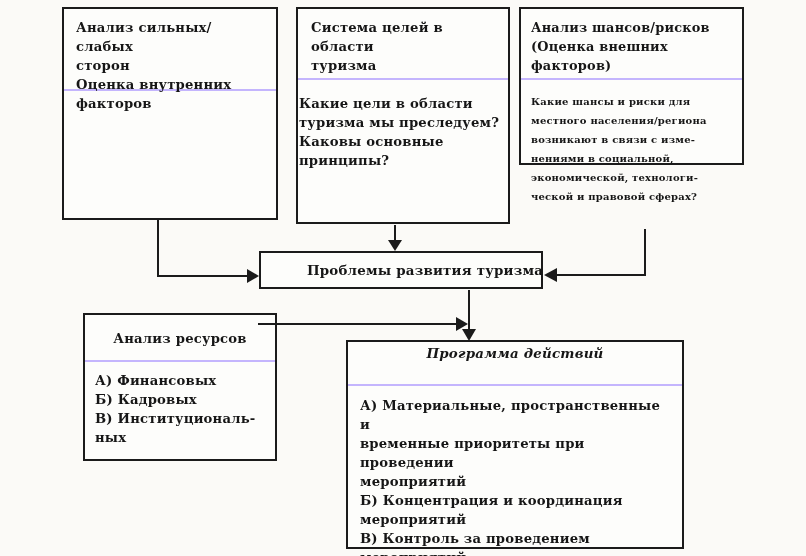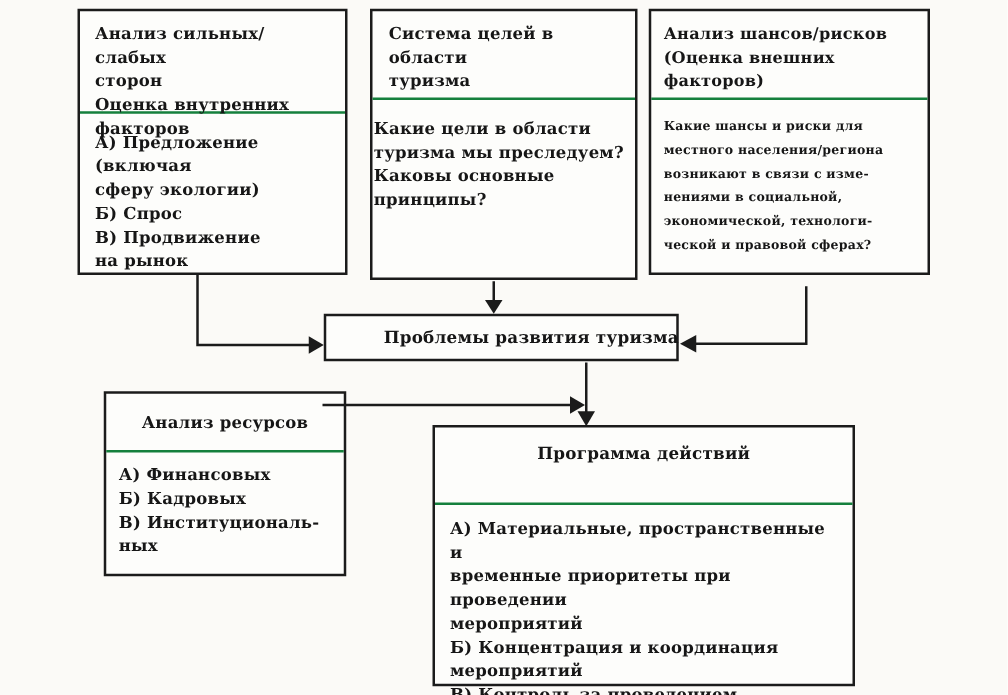--- a/index.html
+++ b/index.html
@@ -18,21 +18,21 @@
     overflow: hidden;
   }
   .box {
     position: absolute;
     background: #fdfdfb;
     border: 2px solid #1b1b1b;
     box-sizing: border-box;
   }
   .hdr {
     box-sizing: border-box;
-    border-bottom: 2px solid #15803d;
+    border-bottom: 2px solid #c4b5fd;
     white-space: pre-line;
     font-size: 13.2px;
     line-height: 19px;
     letter-spacing: 0.2px;
   }
   .bdy {
     box-sizing: border-box;
     white-space: pre-line;
     font-size: 13.2px;
     line-height: 19px;
@@ -42,62 +42,57 @@
 
   
   .box-swot      { left: 62px;  top: 7px;   width: 216px; height: 213px; }
   .box-swot .hdr { height: 82px; padding: 9px 8px 0 12px; }
   .box-swot .bdy { padding: 14px 8px 0 12px; }
 
   .box-goals      { left: 296px; top: 7px;  width: 214px; height: 217px; }
   .box-goals .hdr { height: 71px; padding: 9px 16px 0 13px; }
   .box-goals .bdy { padding: 14px 8px 0 1px; }
 
-  .box-risks      { left: 519px; top: 7px;  width: 225px; height: 213px; }
+  .box-risks      { left: 519px; top: 7px;  width: 225px; height: 158px; }
   .box-risks .hdr { height: 71px; padding: 9px 4px 0 10px; font-size: 12.9px; }
   .box-risks .bdy { padding: 12px 4px 0 10px; font-size: 10px; }
 
   .box-problems {
     left: 259px; top: 251px; width: 284px; height: 38px;
     display: flex; align-items: center; justify-content: center; padding-left: 48px;
   }
   .box-problems .label {
     font-size: 13.4px; letter-spacing: 0.2px; white-space: nowrap;
   }
 
   .box-resources      { left: 83px;  top: 313px; width: 194px; height: 148px; }
   .box-resources .hdr { height: 47px; padding: 14px 6px 0 6px; }
   .box-resources .bdy { padding: 9px 6px 0 10px; }
 
   .box-program      { left: 346px; top: 340px; width: 338px; height: 209px; }
-  .box-program .hdr { height: 62px; padding: 12px 6px 0 6px; font-size: 13.4px; }
+  .box-program .hdr { height: 44px; padding: 2px 6px 0 6px; font-size: 13.4px; font-style: italic; }
   .box-program .bdy { padding: 10px 8px 0 12px; }
 
   .connectors {
     position: absolute;
     left: 0; top: 0;
     width: 806px; height: 556px;
     pointer-events: none;
   }
 </style>
 </head>
 <body>
 
 <div class="canvas">
 
   <div class="box box-swot">
     <div class="hdr">Анализ сильных/слабых
 сторон
 Оценка внутренних
 факторов</div>
-    <div class="bdy">А) Предложение (включая
-сферу экологии)
-Б) Спрос
-В) Продвижение
-на рынок</div>
   </div>
 
   <div class="box box-goals">
     <div class="hdr">Система целей в области
 туризма</div>
     <div class="bdy">Какие цели в области
 туризма мы преследуем?
 Каковы основные
 принципы?</div>
   </div>

